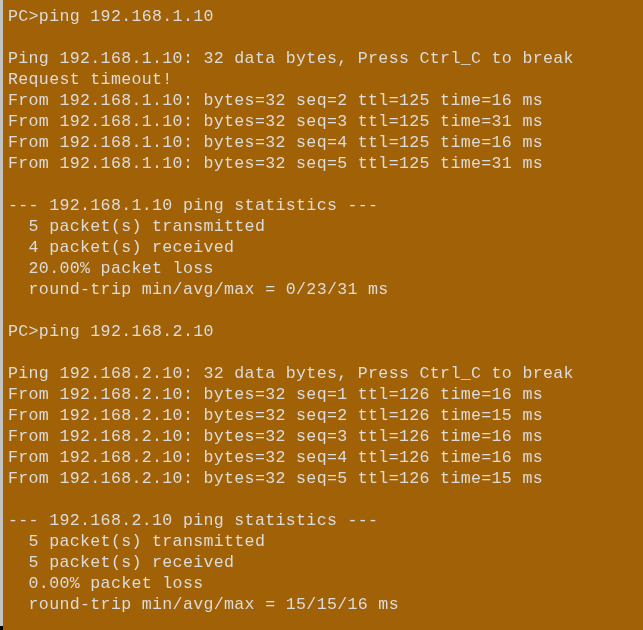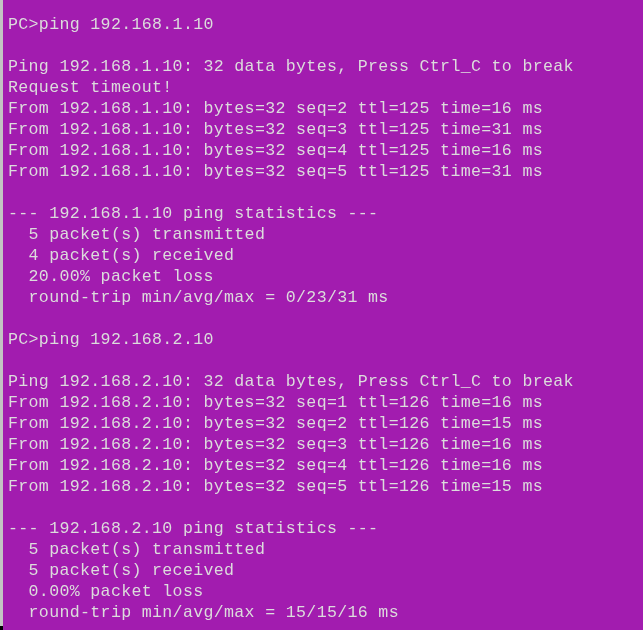--- a/index.html
+++ b/index.html
@@ -24,22 +24,22 @@
     width: 3px;
     height: 626px;
     background: #c3c3c3;
   }
   #terminal-screen {
     position: absolute;
     left: 3px;
     top: 0;
     right: 0;
     bottom: 0;
-    background: #a21caf;
-    padding: 14px 0 0 5px;
+    background: #a16207;
+    padding: 6px 0 0 5px;
     box-sizing: border-box;
   }
   #console-output {
     margin: 0;
     padding: 0;
     font-family: "Liberation Mono", "DejaVu Sans Mono", monospace;
     font-size: 16.6px;
     line-height: 21px;
     letter-spacing: 0.33px;
     color: #dcdcdc;

